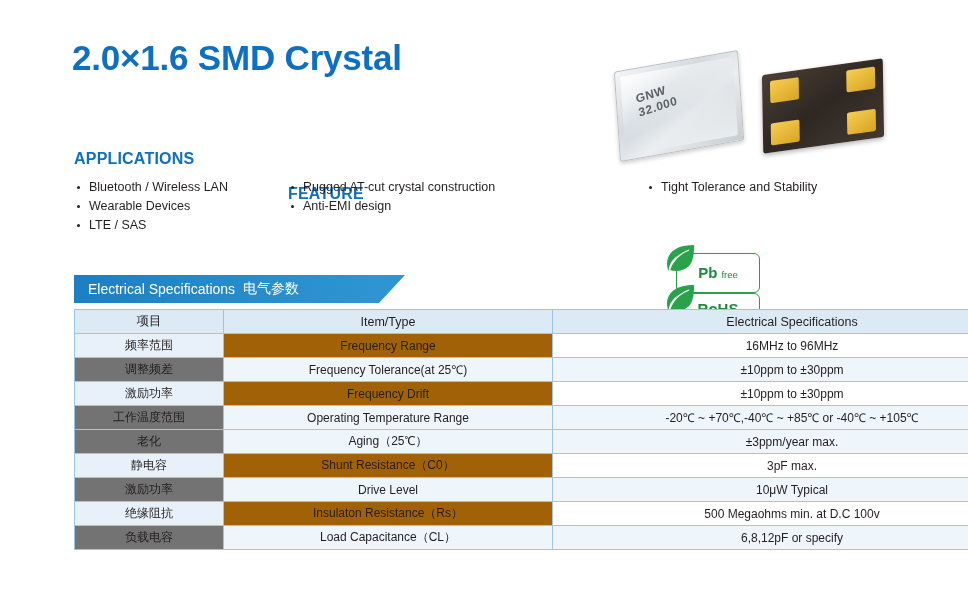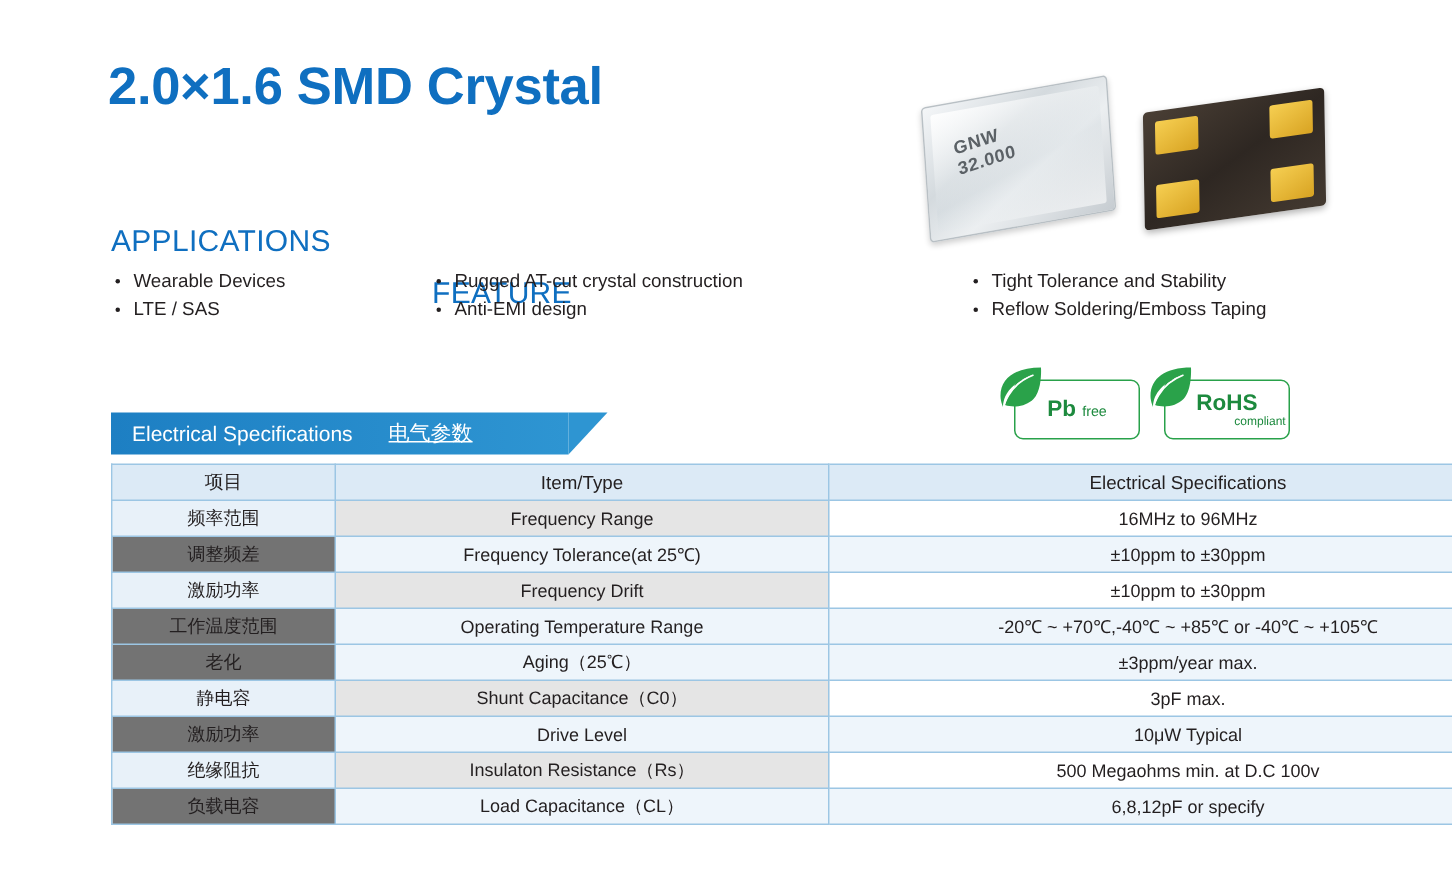--- a/index.html
+++ b/index.html
@@ -23,22 +23,22 @@
     top: 38px;
     font-size: 35px;
     font-weight: bold;
     color: #0f6fc0;
     letter-spacing: -0.2px;
   }
 
   
   .col-heading {
     position: absolute;
-    font-size: 20px;
-    font-weight: normal;
+    font-size: 16px;
+    font-weight: bold;
     color: #0f6fc0;
     letter-spacing: 0.2px;
   }
   #applications-heading { left: 74px; top: 150px; }
   #feature-heading { left: 288px; top: 150px; margin-top: 35px; }
 
   
   .bullet-list {
     position: absolute;
     list-style: none;
@@ -127,21 +127,22 @@
   .pad.tr { right: 8px; top: 7px; }
   .pad.bl { left: 8px; bottom: 7px; }
   .pad.br { right: 8px; bottom: 7px; }
 
   
   .eco-badges {
     position: absolute;
     left: 676px;
     top: 253px;
     display: flex;
-    gap: 16px;
+    gap: 0;
+    flex-direction: column;
   }
   .eco-badge {
     position: relative;
     width: 82px;
     height: 38px;
     border: 1.5px solid #29a14a;
     border-radius: 6px;
     background: #ffffff;
     display: flex;
     align-items: center;
@@ -190,21 +191,21 @@
   .spec-banner::after {
     content: "";
     position: absolute;
     right: -26px;
     top: 0;
     width: 0;
     height: 0;
     border-top: 28px solid #2e95d2;
     border-right: 26px solid transparent;
   }
-  .banner-cn { margin-left: 24px; text-decoration: underline; }
+  .banner-cn { margin-left: 8px; }
 
   
   table.spec-table {
     position: absolute;
     left: 74px;
     top: 309px;
     width: 958px;
     border-collapse: collapse;
     font-size: 12px;
     padding-left: 24px;
@@ -220,21 +221,21 @@
   table.spec-table th {
     background: #dceaf6;
     font-weight: normal;
     font-size: 12.5px;
   }
   table.spec-table td.cn {
     background: #e8f1f9;
     width: 140px;
   }
   table.spec-table td.item {
-    background: #e5e5e5;
+    background: #a16207;
     width: 320px;
   }
   table.spec-table td.val {
     background: #ffffff;
   }
   table.spec-table tr.alt td.cn { background: #737373; }
   table.spec-table tr.alt td.item,
   table.spec-table tr.alt td.val { background: #eef5fb; }
 </style>
 </head>
@@ -255,32 +256,32 @@
     <div class="pad tr"></div>
     <div class="pad bl"></div>
     <div class="pad br"></div>
   </div>
 </div>
 
 <div class="col-heading" id="applications-heading">APPLICATIONS</div>
 <div class="col-heading" id="feature-heading">FEATURE</div>
 
 <ul class="bullet-list" id="applications-list">
+  <li>Bluetooth / Wireless LAN</li>
   <li>Wearable Devices</li>
   <li>LTE / SAS</li>
 </ul>
 
 <ul class="bullet-list" id="feature-list">
   <li>Rugged AT-cut crystal construction</li>
   <li>Anti-EMI design</li>
 </ul>
 
 <ul class="bullet-list" id="feature-list-2">
   <li>Tight Tolerance and Stability</li>
-  <li>Reflow Soldering/Emboss Taping</li>
 </ul>
 
 <div class="eco-badges">
   <div class="eco-badge">
     <svg class="leaf" viewBox="0 0 34 34">
       <path d="M31 3C14 3 4 10 4 22c0 4 2 8 2 8S4 22 14 14c7-5 12-6 12-6s-8 3-14 10c-4 5-5 10-5 10 6 2 14 1 19-4 6-6 5-21 5-21z" fill="#2aa24a"></path>
       <path d="M6 30S8 15 26 8" stroke="#ffffff" stroke-width="1.2" fill="none"></path>
     </svg>
     <div class="eco-main"><span>Pb</span> <span class="small">free</span></div>
   </div>
@@ -328,21 +329,21 @@
       <td class="item">Operating Temperature Range</td>
       <td class="val">-20℃ ~ +70℃,-40℃ ~ +85℃ or -40℃ ~ +105℃</td>
     </tr>
     <tr class="alt">
       <td class="cn">老化</td>
       <td class="item">Aging（25℃）</td>
       <td class="val">±3ppm/year max.</td>
     </tr>
     <tr>
       <td class="cn">静电容</td>
-      <td class="item">Shunt Capacitance（C0）</td>
+      <td class="item">Shunt Resistance（C0）</td>
       <td class="val">3pF max.</td>
     </tr>
     <tr class="alt">
       <td class="cn">激励功率</td>
       <td class="item">Drive Level</td>
       <td class="val">10μW Typical</td>
     </tr>
     <tr>
       <td class="cn">绝缘阻抗</td>
       <td class="item">Insulaton Resistance（Rs）</td>

